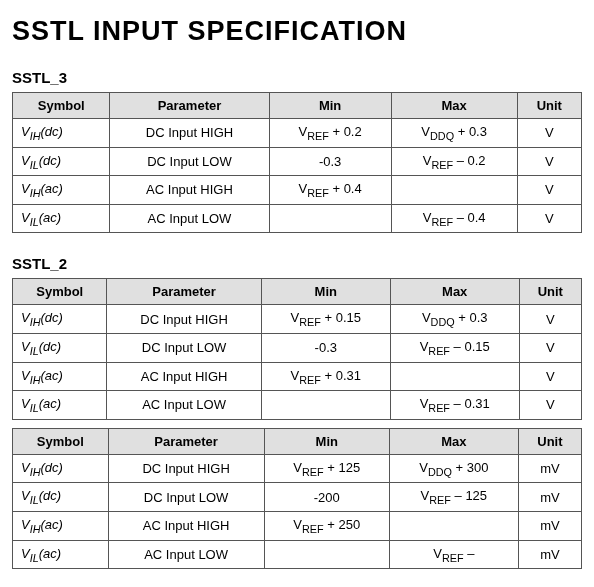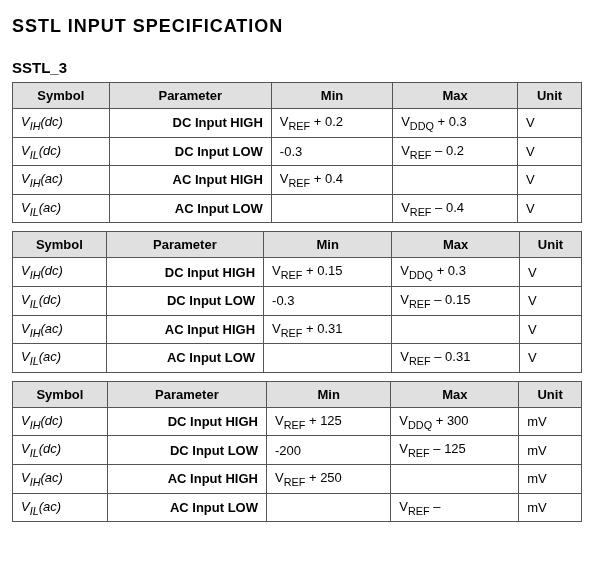--- a/index.html
+++ b/index.html
@@ -5,21 +5,21 @@
     * { margin: 0; padding: 0; box-sizing: border-box; }
     body {
       background: #fff;
       font-family: Arial, sans-serif;
       font-size: 13px;
       color: #000;
       width: 594px;
       padding: 16px 12px;
     }
     h1 {
-      font-size: 18px;
+      font-size: 27px;
       font-weight: 900;
       letter-spacing: 1px;
       margin-bottom: 4px;
       font-family: Arial Black, Arial, sans-serif;
     }
     h2 {
       font-size: 15px;
       font-weight: 700;
       margin-bottom: 6px;
       margin-top: 22px;
@@ -40,22 +40,22 @@
       font-weight: 700;
       text-align: center;
     }
     td {
       background: #fff;
     }
     td.symbol {
       font-style: italic;
       text-align: left;
     }
-    td.param { text-align: right; font-weight: bold; }
-    td.val { }
+    td.param { text-align: center; }
+    td.val { text-align: center; }
   </style>
 </head>
 <body>
 
 <h1>SSTL INPUT SPECIFICATION</h1>
 
 <div id="tables-container">
     <h2>SSTL_3</h2>
     <table>
       <thead>
@@ -91,20 +91,21 @@
         </tr>
         <tr>
           <td class="symbol">V<sub>IL</sub>(ac)</td>
           <td class="param">AC Input LOW</td>
           <td class="val"></td>
           <td class="val">V<sub>REF</sub> – 0.4</td>
           <td class="val">V</td>
         </tr>
       </tbody>
     </table>
+    <h2>SSTL_2</h2>
     <table>
       <thead>
         <tr>
           <th>Symbol</th>
           <th>Parameter</th>
           <th>Min</th>
           <th>Max</th>
           <th>Unit</th>
         </tr>
       </thead>

